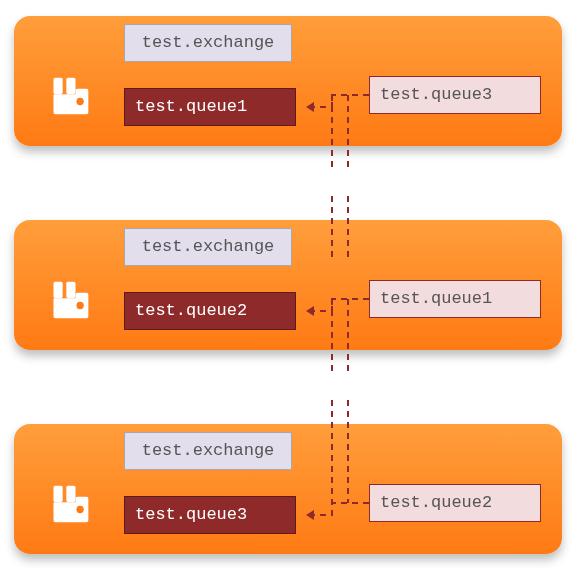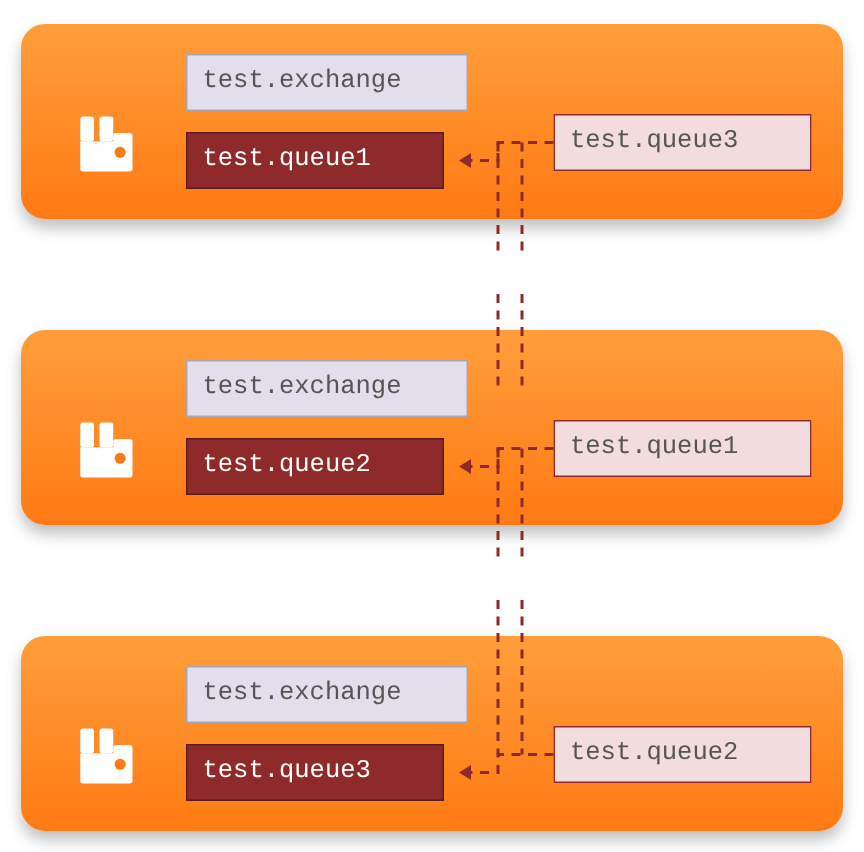--- a/index.html
+++ b/index.html
@@ -41,24 +41,25 @@
     height: 38px;
     line-height: 36px;
     padding: 0 10px;
     border: 1px solid rgba(0,0,0,0.25);
     font-family: "Courier New", Courier, monospace;
     font-size: 17px;
     white-space: nowrap;
   }
   .exchange-box {
     left: 110px;
-    top: 20px;
-    width: 188px;
+    top: 8px;
+    width: 168px;
     background: #e2deec;
     color: #555;
+    text-align: center;
   }
   .queue-dark {
     left: 110px;
     top: 72px;
     width: 172px;
     background: #8f2a2a;
     color: #fff;
     border-color: rgba(0,0,0,0.35);
   }
   .queue-light {

